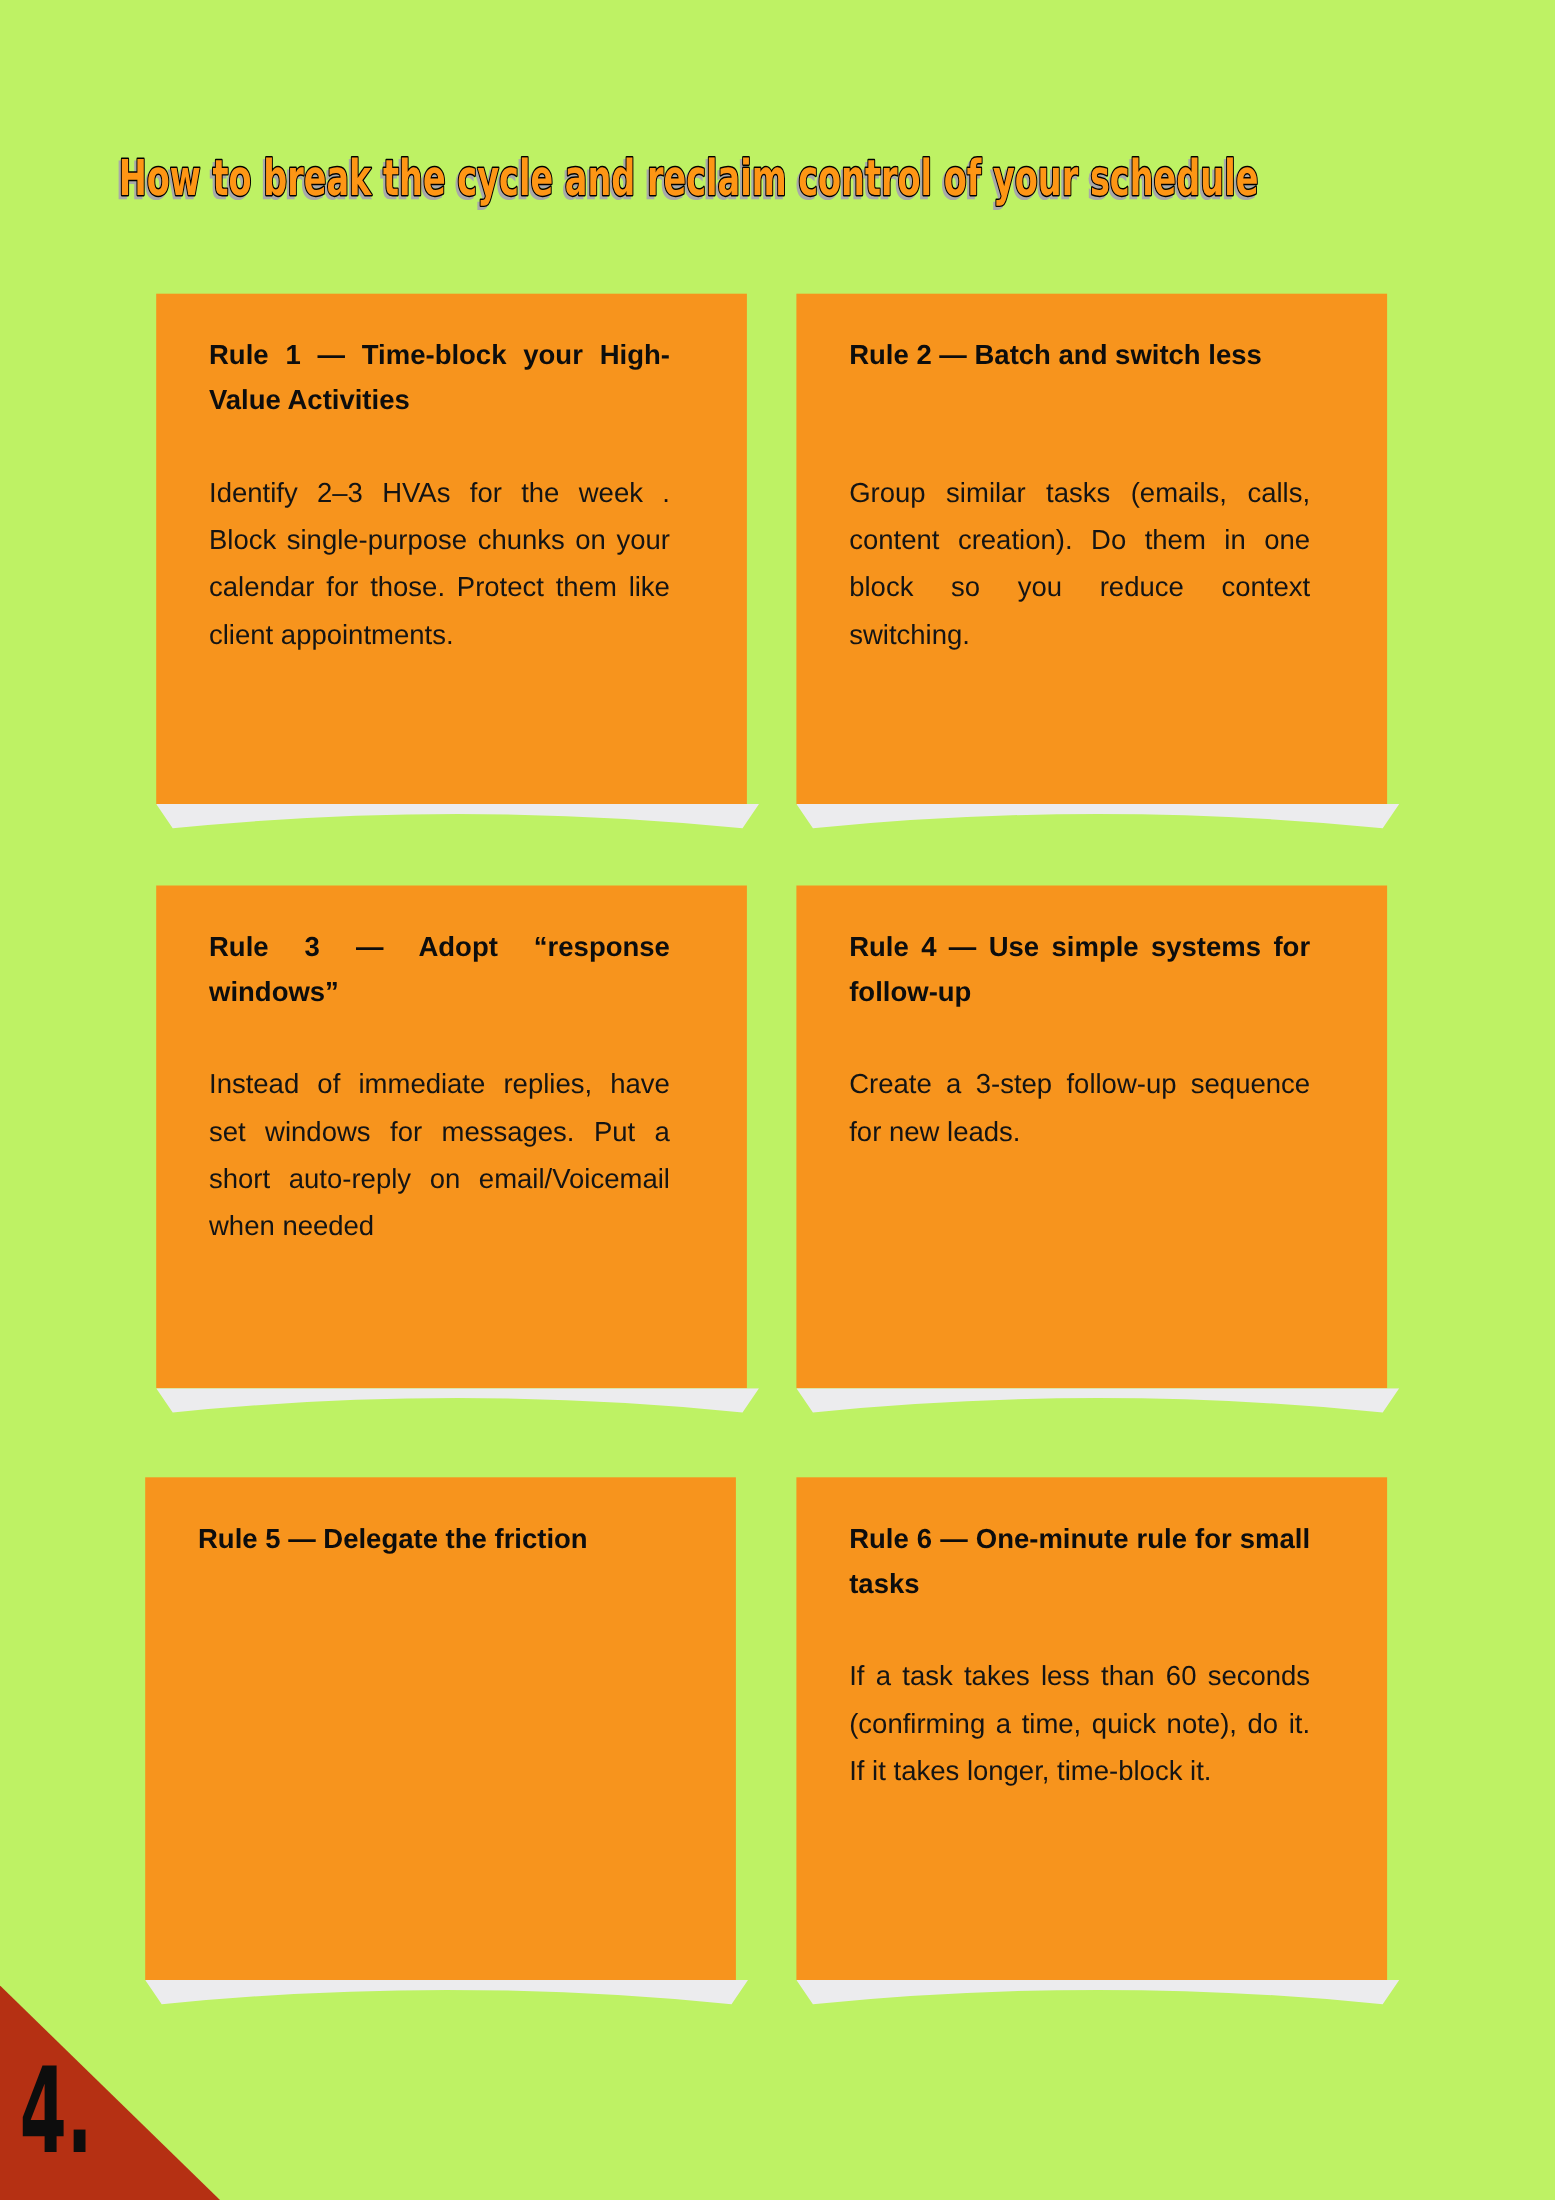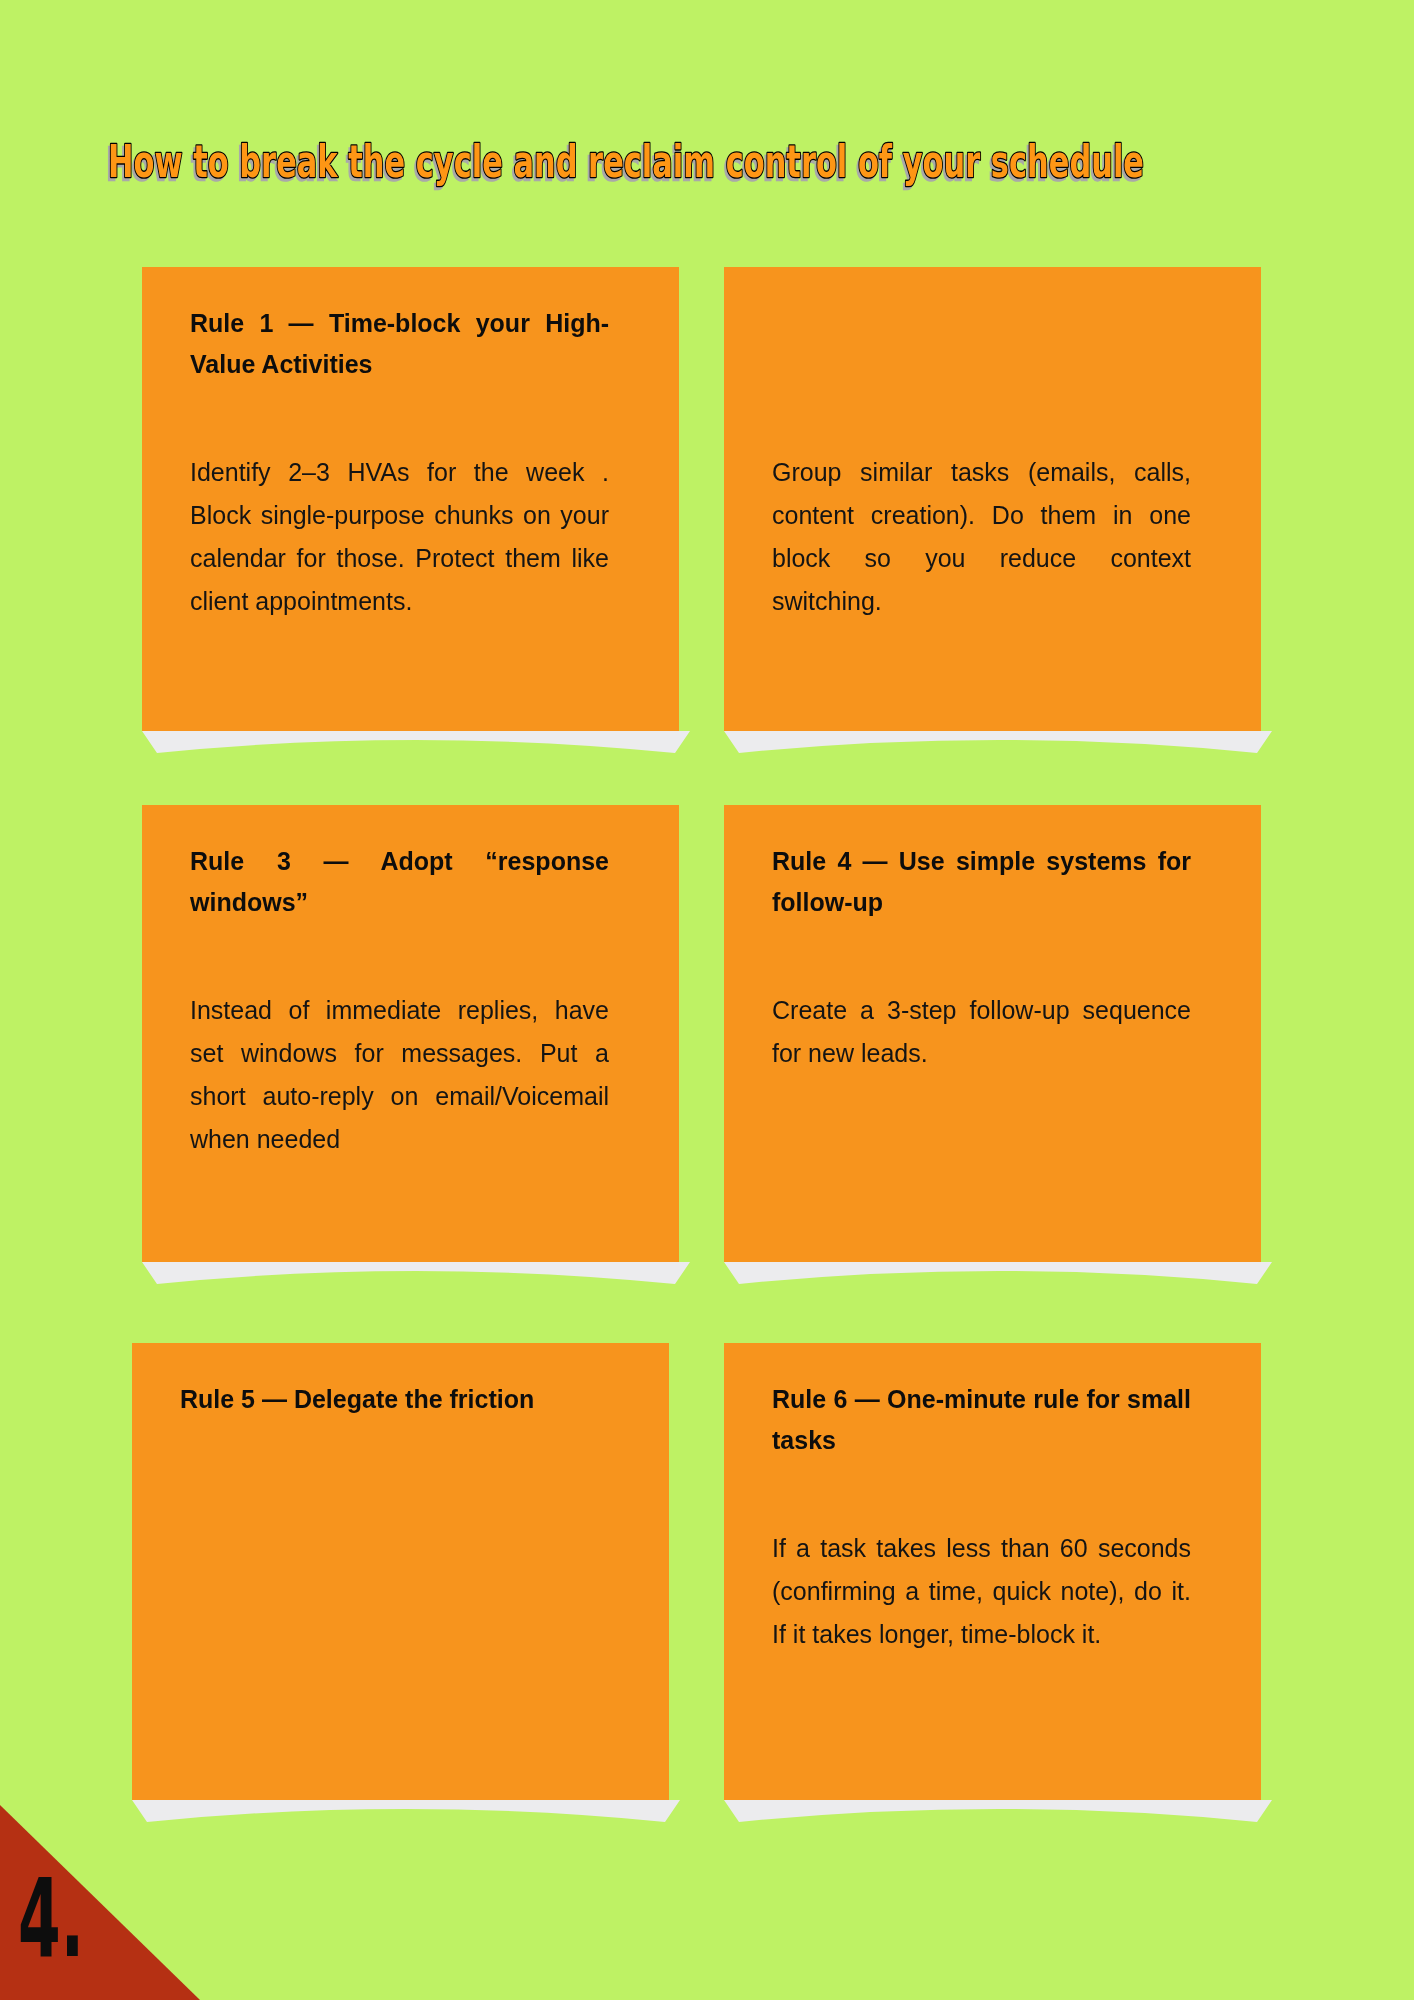--- a/index.html
+++ b/index.html
@@ -60,21 +60,21 @@
     left: 48px;
     right: 70px;
     font-size: 25px;
     line-height: 41px;
     font-weight: bold;
     color: #0d0d0d;
     text-align: justify;
   }
   .card-body {
     position: absolute;
-    top: 184px;
+    top: 160px;
     left: 48px;
     right: 70px;
     font-size: 25px;
     line-height: 43px;
     color: #141414;
     text-align: justify;
   }
   .card.tight .card-body {
     top: 126px;
   }
@@ -117,20 +117,21 @@
       <path d="M0 0 L548 0 L533 22 Q274 -4 15 22 Z" fill="#ececee"></path>
     </svg>
     <div class="card-heading">Rule 1 — Time-block your High-Value Activities</div>
     <div class="card-body">Identify 2–3 HVAs for the week . Block single-purpose chunks on your calendar for those. Protect them like client appointments.</div>
   </div>
 
   <div class="card" style="left:724px; top:267px; height:464px;">
     <svg class="card-shadow" viewBox="0 0 548 26" preserveAspectRatio="none" xmlns="http://www.w3.org/2000/svg">
       <path d="M0 0 L548 0 L533 22 Q274 -4 15 22 Z" fill="#ececee"></path>
     </svg>
+    <div class="card-heading">Rule 2 — Batch and switch less</div>
     <div class="card-body">Group similar tasks (emails, calls, content creation). Do them in one block so you reduce context switching.</div>
   </div>
 
   <div class="card" style="left:142px; top:805px; height:457px;">
     <svg class="card-shadow" viewBox="0 0 548 26" preserveAspectRatio="none" xmlns="http://www.w3.org/2000/svg">
       <path d="M0 0 L548 0 L533 22 Q274 -4 15 22 Z" fill="#ececee"></path>
     </svg>
     <div class="card-heading">Rule 3 — Adopt “response windows”</div>
     <div class="card-body">Instead of immediate replies, have set windows for messages. Put a short auto-reply on email/Voicemail when needed</div>
   </div>

